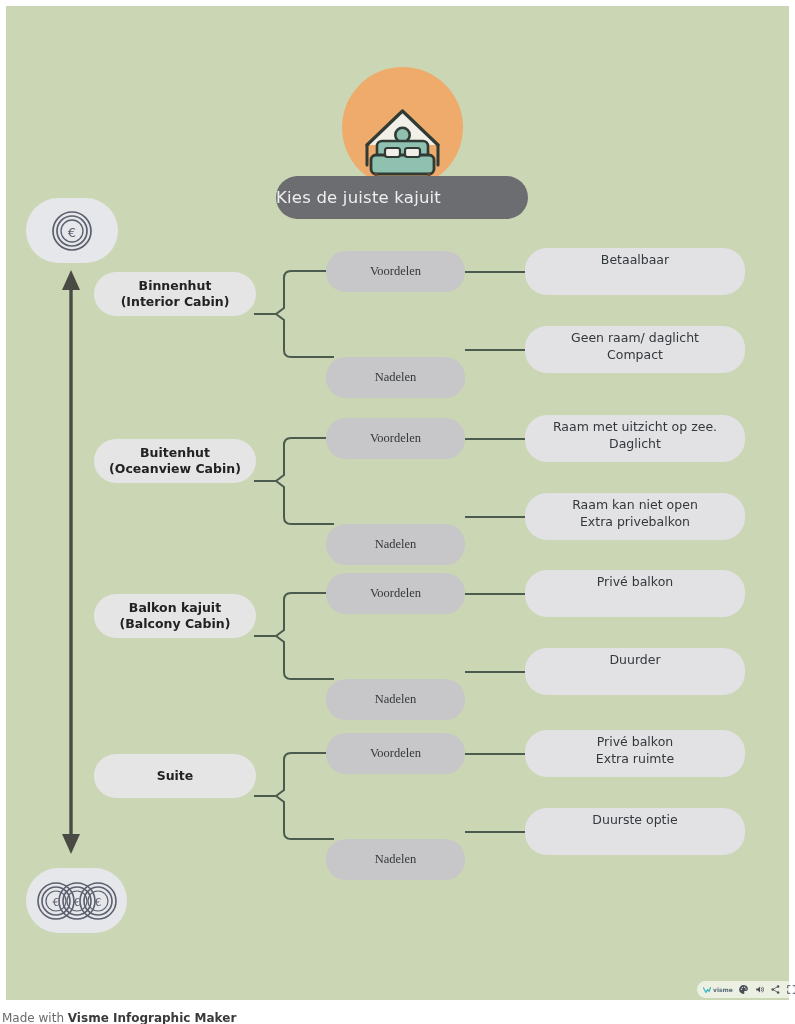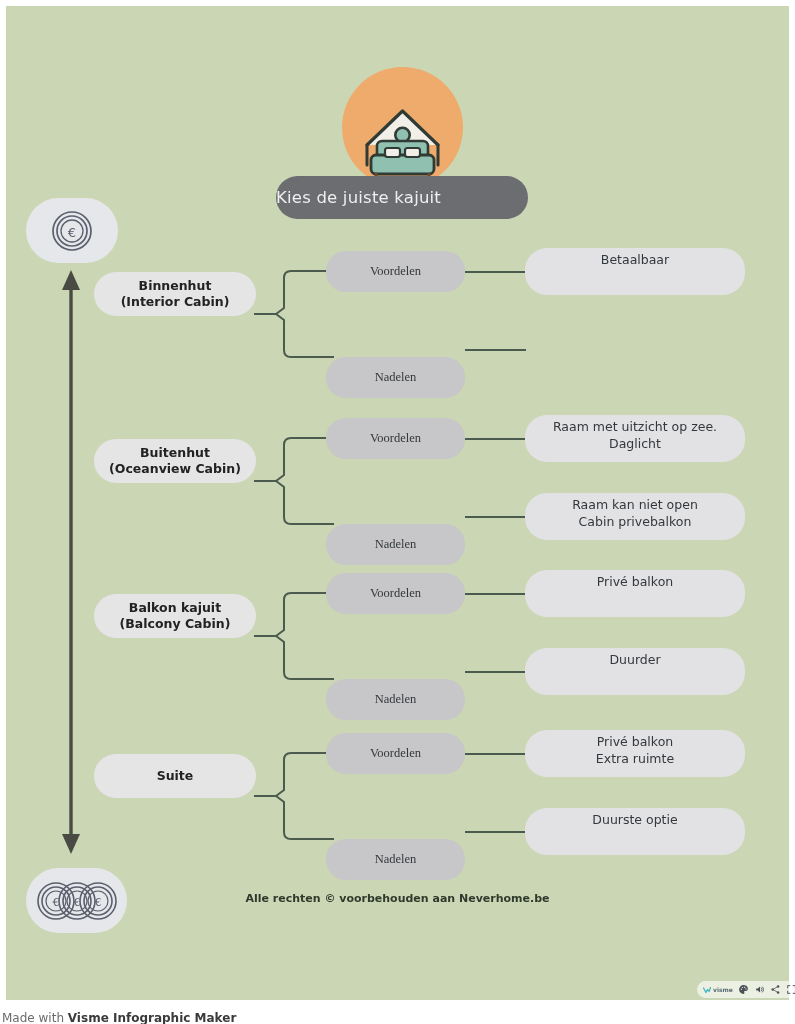--- a/index.html
+++ b/index.html
@@ -286,20 +286,24 @@
         <span>Voordelen</span>
       </div>
       <div class="mid-pill con">
         <span>Nadelen</span>
       </div>
       <div class="link-line pro"></div>
       <div class="link-line con"></div>
       <div class="detail-box pro">
         <span style="white-space:pre-line">Betaalbaar</span>
       </div>
+      <div class="detail-box con">
+        <span style="white-space:pre-line">Geen raam/ daglicht
+Compact</span>
+      </div>
     </div>
 
     <div class="row" id="row-1">
       <div class="cabin-pill">
         <span>
           <span>Buitenhut</span><br>
           <span>(Oceanview Cabin)</span>
         </span>
       </div>
       <svg class="branch-svg" viewBox="0 0 80 140">
@@ -314,21 +318,21 @@
         <span>Nadelen</span>
       </div>
       <div class="link-line pro"></div>
       <div class="link-line con"></div>
       <div class="detail-box pro">
         <span style="white-space:pre-line">Raam met uitzicht op zee.
 Daglicht</span>
       </div>
       <div class="detail-box con">
         <span style="white-space:pre-line">Raam kan niet open
-Cabin privebalkon</span>
+Extra privebalkon</span>
       </div>
     </div>
 
     <div class="row" id="row-2">
       <div class="cabin-pill">
         <span>
           <span>Balkon kajuit</span><br>
           <span>(Balcony Cabin)</span>
         </span>
       </div>
@@ -372,21 +376,20 @@
       <div class="link-line con"></div>
       <div class="detail-box pro">
         <span style="white-space:pre-line">Privé balkon
 Extra ruimte</span>
       </div>
       <div class="detail-box con">
         <span style="white-space:pre-line">Duurste optie</span>
       </div>
     </div>
 
-    <div class="copyright">Alle rechten © voorbehouden aan Neverhome.be</div>
   </div>
 
   <div class="player-bar">
     <span class="brand">
       <svg class="picon" width="8" height="8" viewBox="0 0 16 16">
         <path d="M1 4 L6 13 L9 7 L12 11 L15 3" fill="none" stroke="#3ab3c4" stroke-width="2.4" stroke-linejoin="round" stroke-linecap="round"></path>
       </svg>
       <span>visme</span>
     </span>
     <span class="picon">

